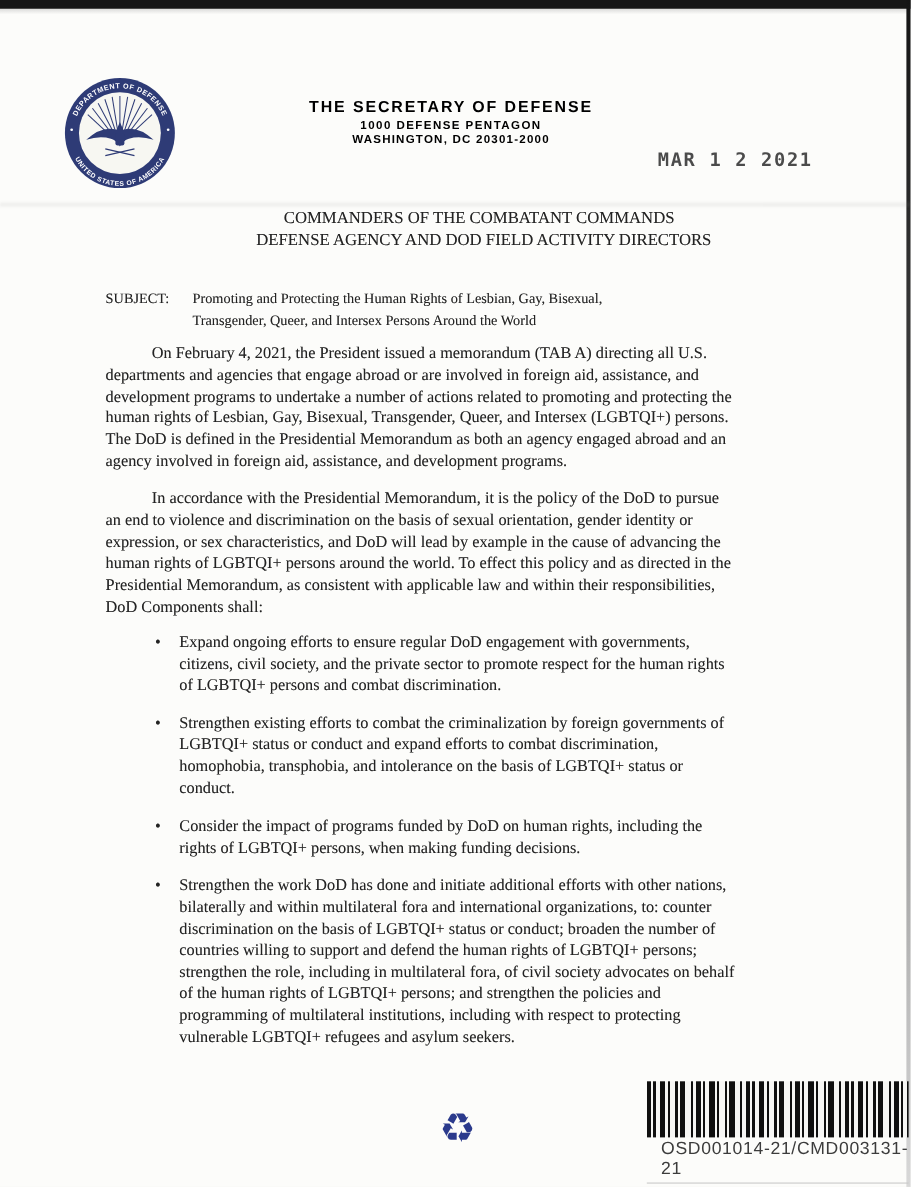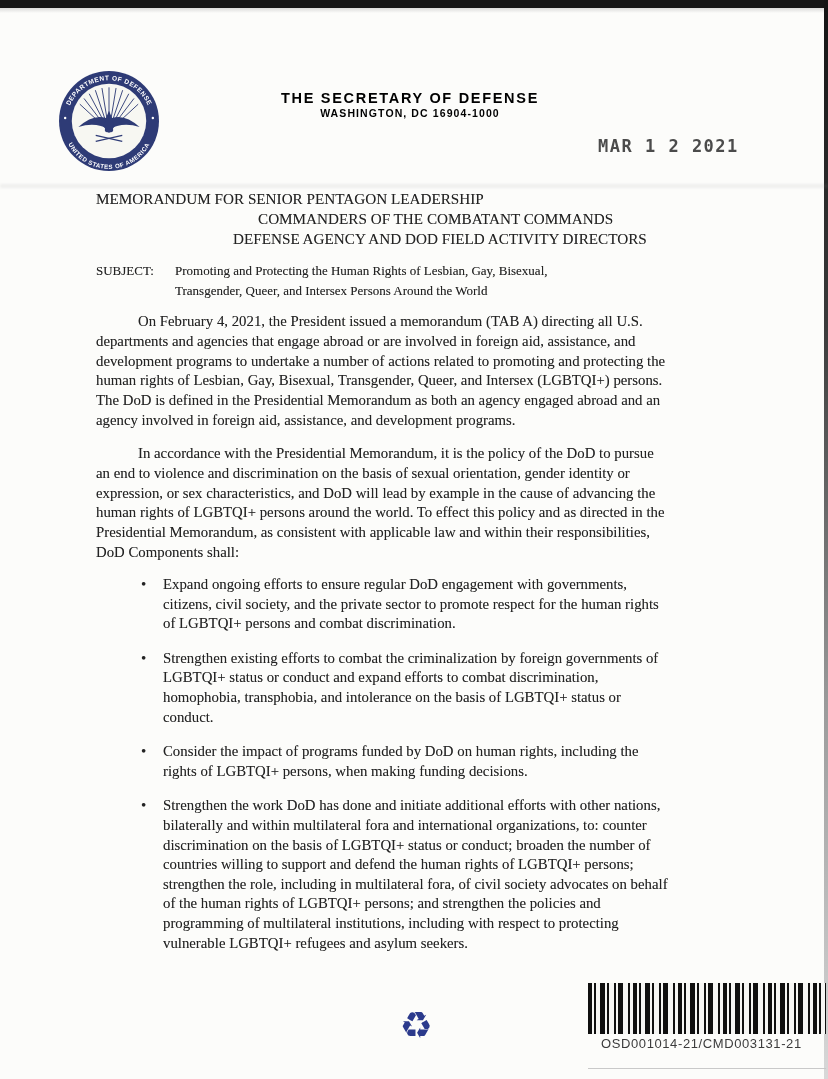--- a/index.html
+++ b/index.html
@@ -55,22 +55,22 @@
   .barcode-box{position:absolute;left:588px;top:983px;width:238px;}
   .barcode-bars{width:238px;height:51px;
     background:repeating-linear-gradient(90deg,
       #101010 0px,#101010 4px,#f6f6f4 4px,#f6f6f4 6px,
       #101010 6px,#101010 8px,#f6f6f4 8px,#f6f6f4 12px,
       #101010 12px,#101010 17px,#f6f6f4 17px,#f6f6f4 19px,
       #101010 19px,#101010 21px,#f6f6f4 21px,#f6f6f4 26px,
       #101010 26px,#101010 28px,#f6f6f4 28px,#f6f6f4 30px,
       #101010 30px,#101010 35px,#f6f6f4 35px,#f6f6f4 40px,
       #101010 40px,#101010 42px,#f6f6f4 42px,#f6f6f4 45px);}
-  .barcode-label{font-family:"Liberation Sans",sans-serif;font-size:13px;
-    color:#3c3c3c;letter-spacing:.6px;padding:2px 0 17px 13px;
+  .barcode-label{font-family:"Liberation Sans",sans-serif;font-size:16px;
+    color:#3c3c3c;letter-spacing:.6px;padding:2px 0 3px 13px;
     border-bottom:1px solid #c9c9c9;}
 </style>
 </head>
 <body>
 
 <div class="page">
 
   <div class="top-bar"></div>
   <div class="top-bar-shadow"></div>
   <div class="right-edge"></div>
@@ -107,27 +107,27 @@
     </text>
     <text font-family="Liberation Sans, sans-serif" font-size="6" font-weight="bold" fill="#ffffff" letter-spacing="0.5">
       <textPath href="#sealBottom" startOffset="50%" text-anchor="middle">UNITED STATES OF AMERICA</textPath>
     </text>
     <circle cx="7" cy="47" r="1.2" fill="#ffffff"></circle>
     <circle cx="93" cy="47" r="1.2" fill="#ffffff"></circle>
   </svg>
 
   <div class="letterhead">
     <div class="lh1">THE SECRETARY OF DEFENSE</div>
-    <div class="lh3">WASHINGTON, DC 16904-1000</div>
+    <div class="lh2">1000 DEFENSE PENTAGON</div>
+    <div class="lh3">WASHINGTON, DC 20301-2000</div>
   </div>
 
   <div class="date-stamp">MAR 1 2 2021</div>
 
   <div class="memo-block serif">
-    <div>MEMORANDUM FOR SENIOR PENTAGON LEADERSHIP</div>
     <div class="memo-l2">COMMANDERS OF THE COMBATANT COMMANDS</div>
     <div class="memo-l3">DEFENSE AGENCY AND DOD FIELD ACTIVITY DIRECTORS</div>
   </div>
 
   <div class="subject serif">
     <div class="subject-label">SUBJECT:</div>
     <div class="subject-text">Promoting and Protecting the Human Rights of Lesbian, Gay, Bisexual,
 Transgender, Queer, and Intersex Persons Around the World</div>
   </div>
 

